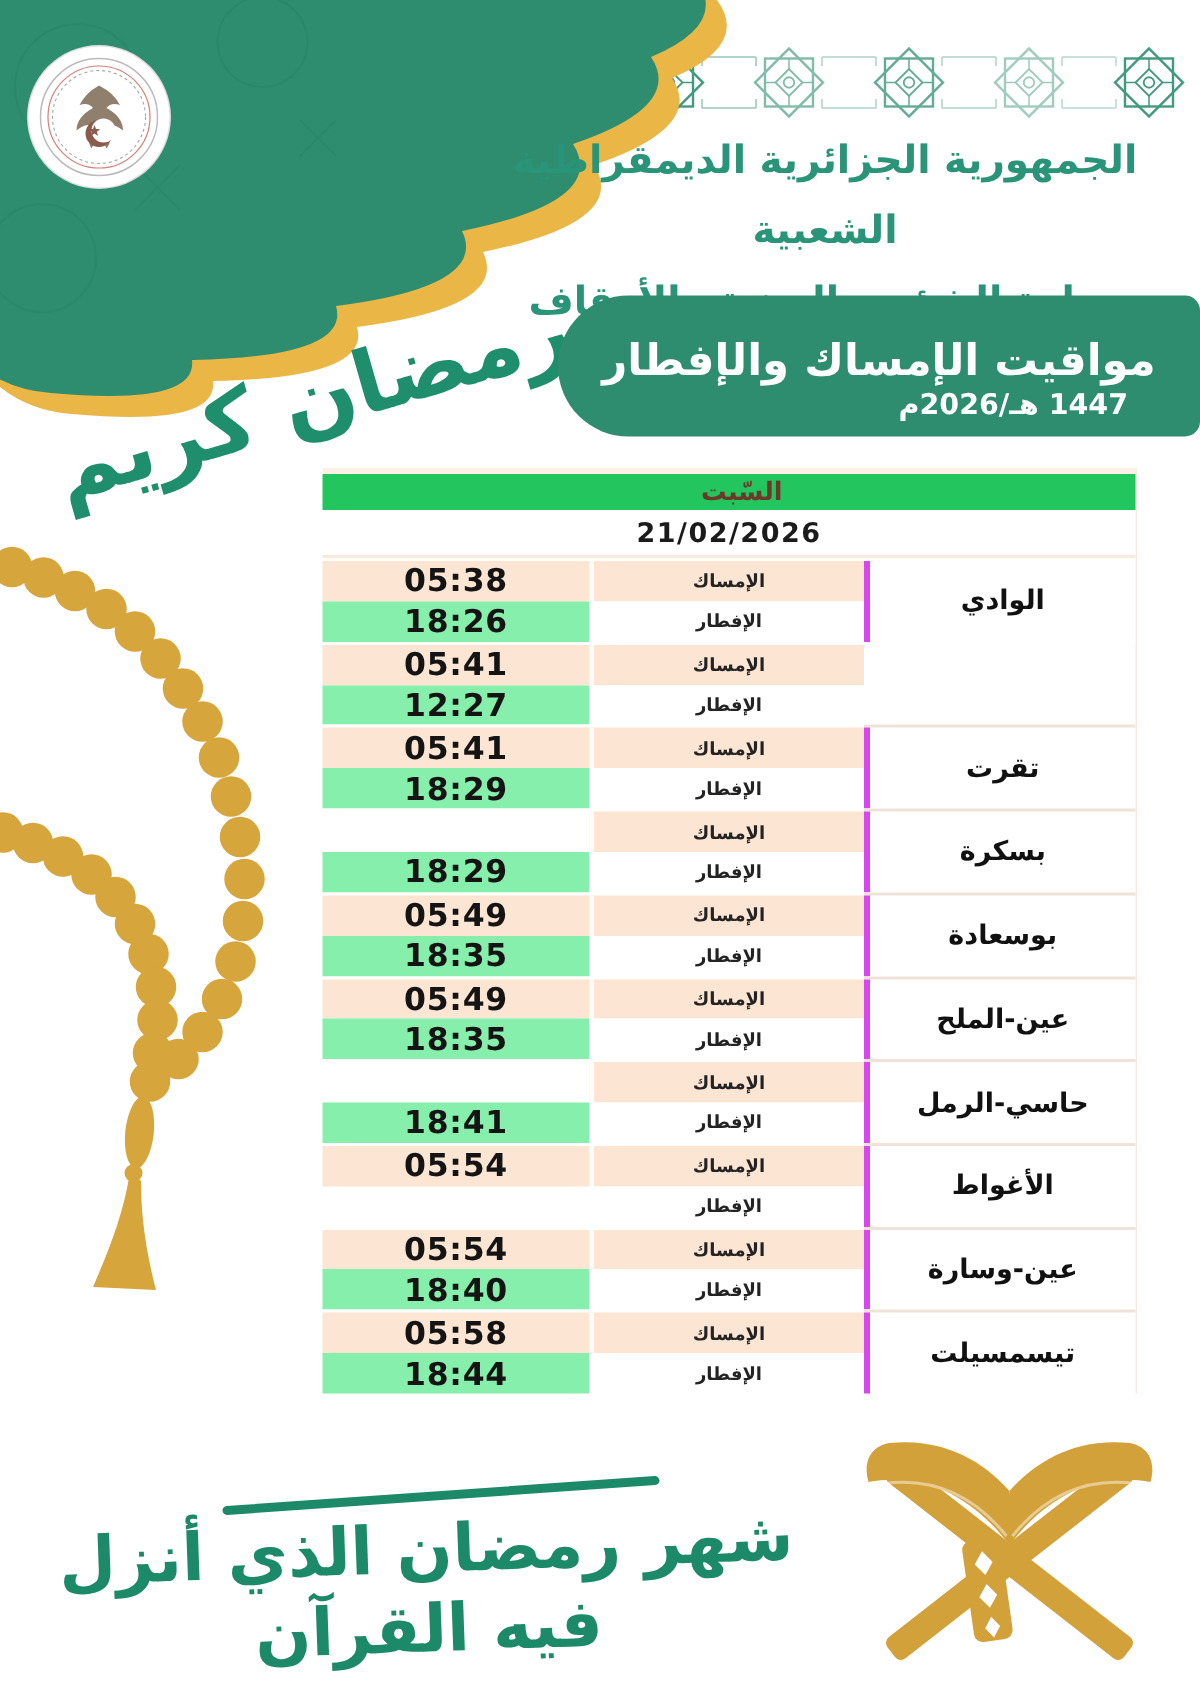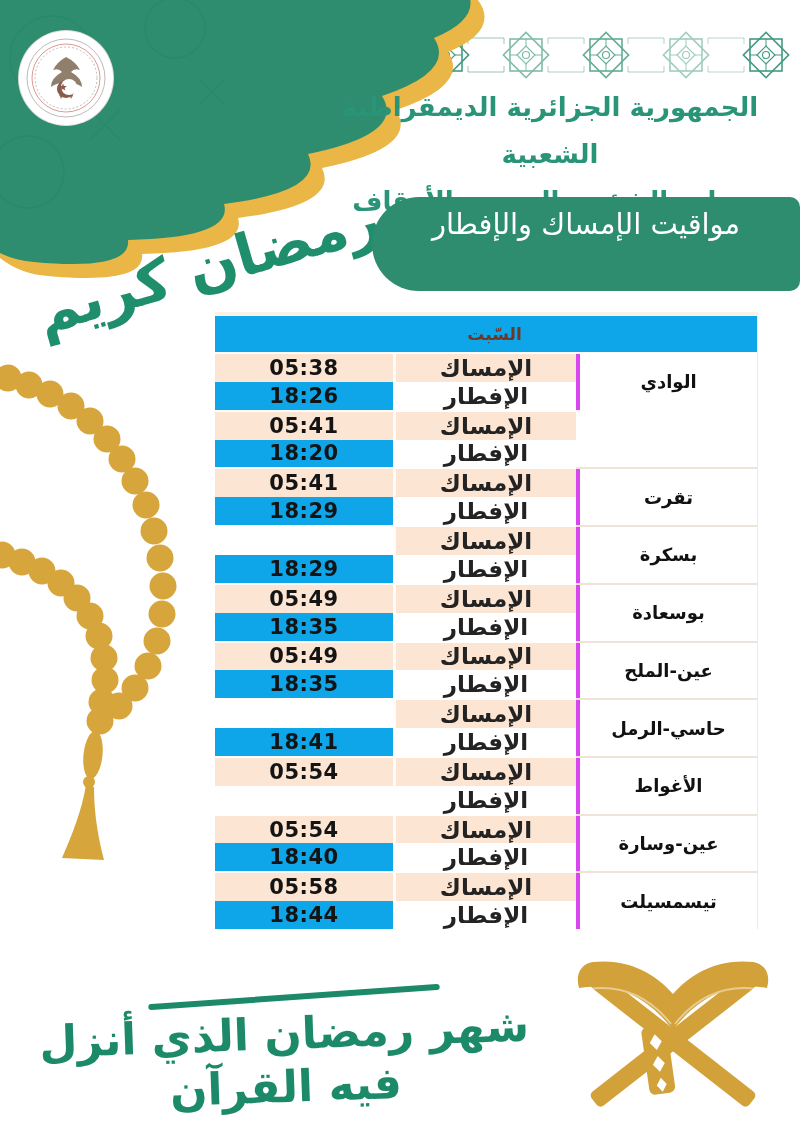--- a/index.html
+++ b/index.html
@@ -20,61 +20,61 @@
     display:flex; align-items:center; justify-content:center;
     transform:rotate(-16deg);
     color:#1f8e6d; font-weight:bold; font-size:58px; white-space:nowrap;
   }
   .banner {
     left:372px; top:197px; width:428px; height:94px;
     background:#2e8c6f; border-radius:47px 10px 10px 47px;
     color:#ffffff;
   }
   .banner-title {
-    padding-top:10px; text-align:center;
-    font-size:29px; font-weight:normal; letter-spacing:0.5px;
+    padding-top:26px; text-align:center;
+    font-size:29px; font-weight:bold; letter-spacing:0.5px;
   }
   .banner-year {
     padding:2px 48px 0 0; text-align:right; font-size:19px; font-weight:bold;
   }
 
   
   .times-table {
     left:215px; top:312px; width:542px; height:613px;
     display:flex; flex-direction:column;
     border-top:4px solid #fdf0e4; border-right:1px solid #f3e9de;
   }
   .day-header {
-    height:36px; background:#0ea5e9; color:#6d382a;
+    height:24px; background:#22c55e; color:#6d382a;
     font-weight:bold; font-size:17px;
     display:flex; align-items:center; justify-content:center;padding-left:17px;
   }
   .date-row {
     height:30px; background:#ffffff; color:#1b1b1b;
     font-weight:bold; font-size:18px; letter-spacing:1px;
     display:flex; align-items:center; justify-content:center;
     border-bottom:2px solid #faeadb;
   }
   .blocks { flex:1; display:flex; flex-direction:column; }
   .city-block {
     flex:1; display:grid;
     grid-template-columns:178px 183px 181px;
     grid-template-rows:1fr 1fr;
     grid-template-areas:"ti li city" "tf lf city";
     border-top:2px solid #ffffff;
   }
   .cell { display:flex; align-items:center; justify-content:center; font-weight:bold; }
   .c-ti { grid-area:ti; background:#fce5d2; }
-  .c-tf { grid-area:tf; background:#0ea5e9; }
+  .c-tf { grid-area:tf; background:#86efac; }
   .c-li { grid-area:li; background:#fce5d2; border-left:3px solid rgba(255,255,255,.85); }
   .c-lf { grid-area:lf; background:#ffffff; border-left:3px solid rgba(255,255,255,.85); }
   .c-city { grid-area:city; background:#ffffff; border-left:4px solid #d946ef; font-size:18px; color:#111; }
   .city-block:not(:first-child) .c-city { box-shadow:0 -2px 0 #efe3d7; }
   .time-txt { font-size:21px; color:#141414; letter-spacing:0.5px; }
-  .label-txt { font-size:23px; color:#232323; }
+  .label-txt { font-size:12px; color:#232323; }
 
   
   .verse-flourish {
     left:148px; top:994px; width:292px; height:6px;
     background:#1c8a68; border-radius:3px; transform:rotate(-4deg);
   }
   .verse {
     left:15px; top:1008px; width:540px; text-align:center;
     color:#1c8a68; font-weight:bold; font-size:44px;
     transform:rotate(-2deg); line-height:1.2;
@@ -151,20 +151,21 @@
 
   <div class="gov-title abs" dir="rtl">
     <div>الجمهورية الجزائرية الديمقراطية الشعبية</div>
     <div>وزارة الشؤون الدينية والأوقاف</div>
   </div>
 
   <div class="ramadan-callig abs" dir="rtl">رمضان كريم</div>
 
   <div class="banner abs">
     <div class="banner-title" dir="rtl">مواقيت الإمساك والإفطار</div>
+    <div class="banner-year" dir="rtl">1447 هـ/2026م</div>
   </div>
 
   <svg class="abs" style="left:0; top:355px;" width="200" height="530" viewBox="0 0 200 530">
     <g fill="#d6a53c">
       <circle cx="8" cy="23" r="13.5"></circle>
         <circle cx="29" cy="30" r="13.5"></circle>
       <circle cx="50" cy="39" r="13.5"></circle>
         <circle cx="71" cy="51" r="13.5"></circle>
       <circle cx="90" cy="66" r="13.5"></circle>
         <circle cx="107" cy="84" r="13.5"></circle>
@@ -191,33 +192,34 @@
         <circle cx="102" cy="347" r="13.5"></circle>
       <circle cx="100" cy="366" r="13.5"></circle>
       <ellipse cx="93" cy="400" rx="9.5" ry="24" transform="rotate(6 93 400)"></ellipse>
       <circle cx="89" cy="427" r="6"></circle>
       <path d="M86,430 C82,455 72,480 62,503 L104,505 C97,478 94,455 94,432 Z"></path>
     </g>
   </svg>
 
   <div class="times-table abs">
     <div class="day-header" dir="rtl">السّبت</div>
+    <div class="date-row">21/02/2026</div>
     <div class="blocks">
     <div class="city-block">
       <div class="cell c-ti time-txt">05:38</div>
       <div class="cell c-li label-txt" dir="rtl">الإمساك</div>
       <div class="cell c-city" dir="rtl">الوادي</div>
       <div class="cell c-tf time-txt">18:26</div>
       <div class="cell c-lf label-txt" dir="rtl">الإفطار</div>
     </div>
 
     <div class="city-block">
       <div class="cell c-ti time-txt">05:41</div>
       <div class="cell c-li label-txt" dir="rtl">الإمساك</div>
-      <div class="cell c-tf time-txt">18:20</div>
+      <div class="cell c-tf time-txt">12:27</div>
       <div class="cell c-lf label-txt" dir="rtl">الإفطار</div>
     </div>
 
     <div class="city-block">
       <div class="cell c-ti time-txt">05:41</div>
       <div class="cell c-li label-txt" dir="rtl">الإمساك</div>
       <div class="cell c-city" dir="rtl">تقرت</div>
       <div class="cell c-tf time-txt">18:29</div>
       <div class="cell c-lf label-txt" dir="rtl">الإفطار</div>
     </div>

